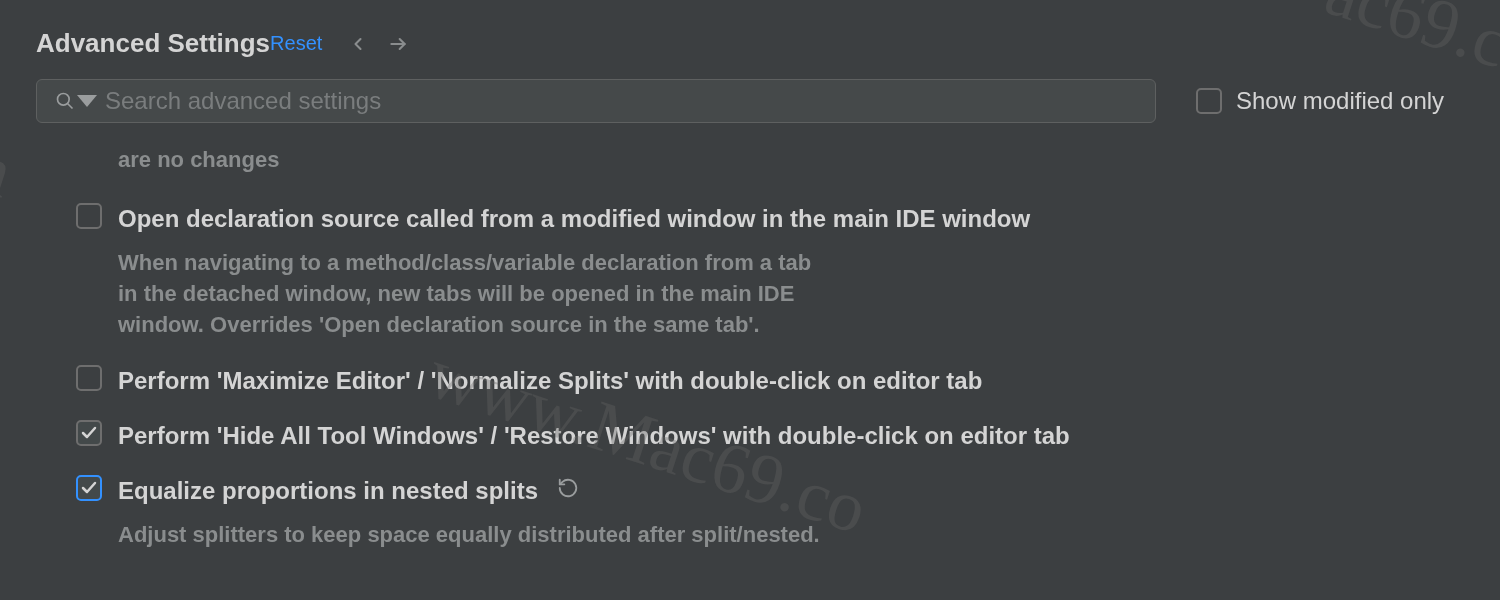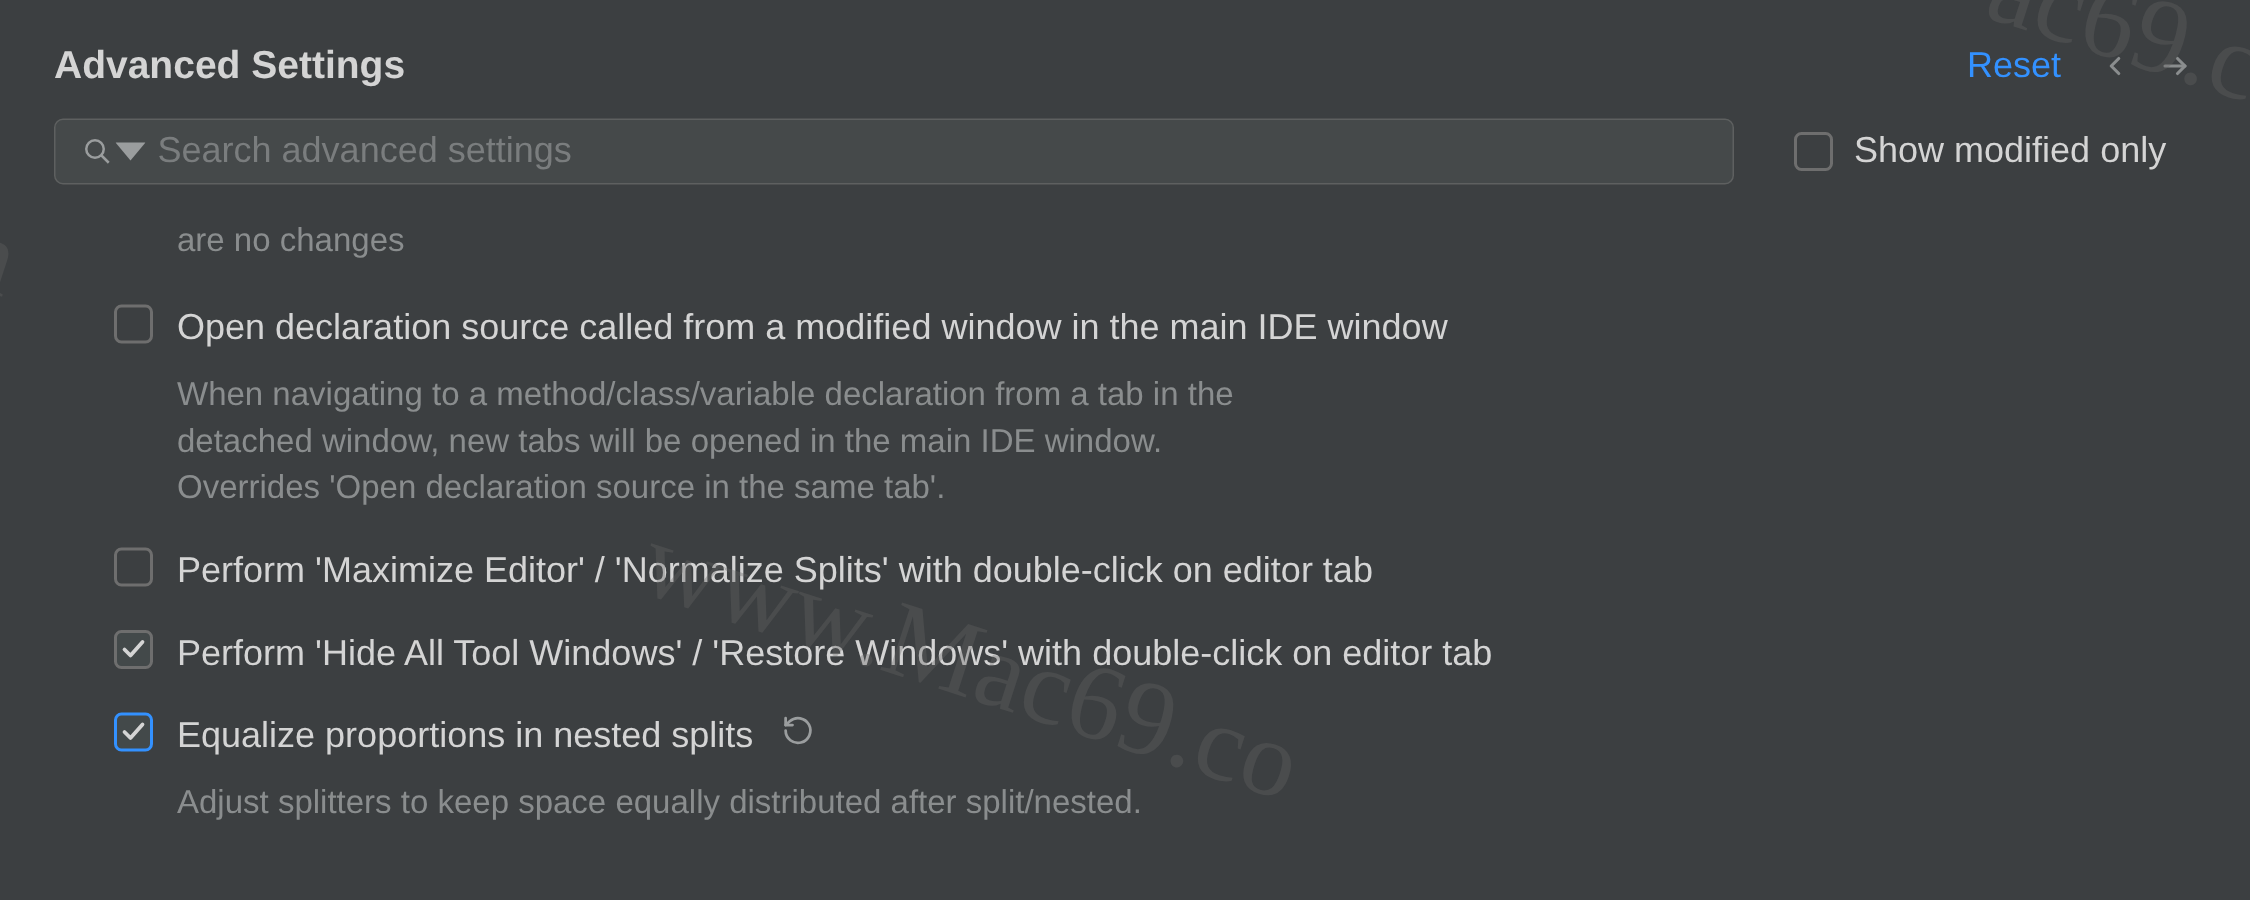--- a/index.html
+++ b/index.html
@@ -11,37 +11,36 @@
       width: 1500px;
       height: 600px;
       background: #3c3f41;
       font-family: -apple-system, BlinkMacSystemFont, "Segoe UI", sans-serif;
       color: #bbbbbb;
       overflow: hidden;
       position: relative;
     }
     .header {
       display: flex;
-      justify-content: space-between;
       align-items: center;
       padding: 28px 38px 20px 36px;
     }
     .page-title {
       font-size: 26px;
       font-weight: 600;
       color: #d4d4d4;
     }
     .header-right {
       display: flex;
       align-items: center;
       gap: 24px;
     }
     .reset-link {
       color: #3391ff;
-      font-size: 24px;
+      font-size: 20px;
       font-weight: 500;
       cursor: pointer;
     }
     .nav-arrows {
       display: flex;
       gap: 16px;
       align-items: center;
     }
     .arrow {
       width: 24px;
@@ -126,20 +125,21 @@
     .checkbox.checked-blue svg {
       display: block;
     }
     .show-modified-label {
       font-size: 24px;
       color: #d4d4d4;
       white-space: nowrap;
     }
     .settings-list {
       padding: 24px 36px 0 76px;
+      font-weight: bold;
     }
     .partial-desc {
       font-size: 22px;
       color: #8a8d8e;
       padding-left: 42px;
       margin-bottom: 30px;
     }
     .setting-item {
       margin-bottom: 24px;
     }

